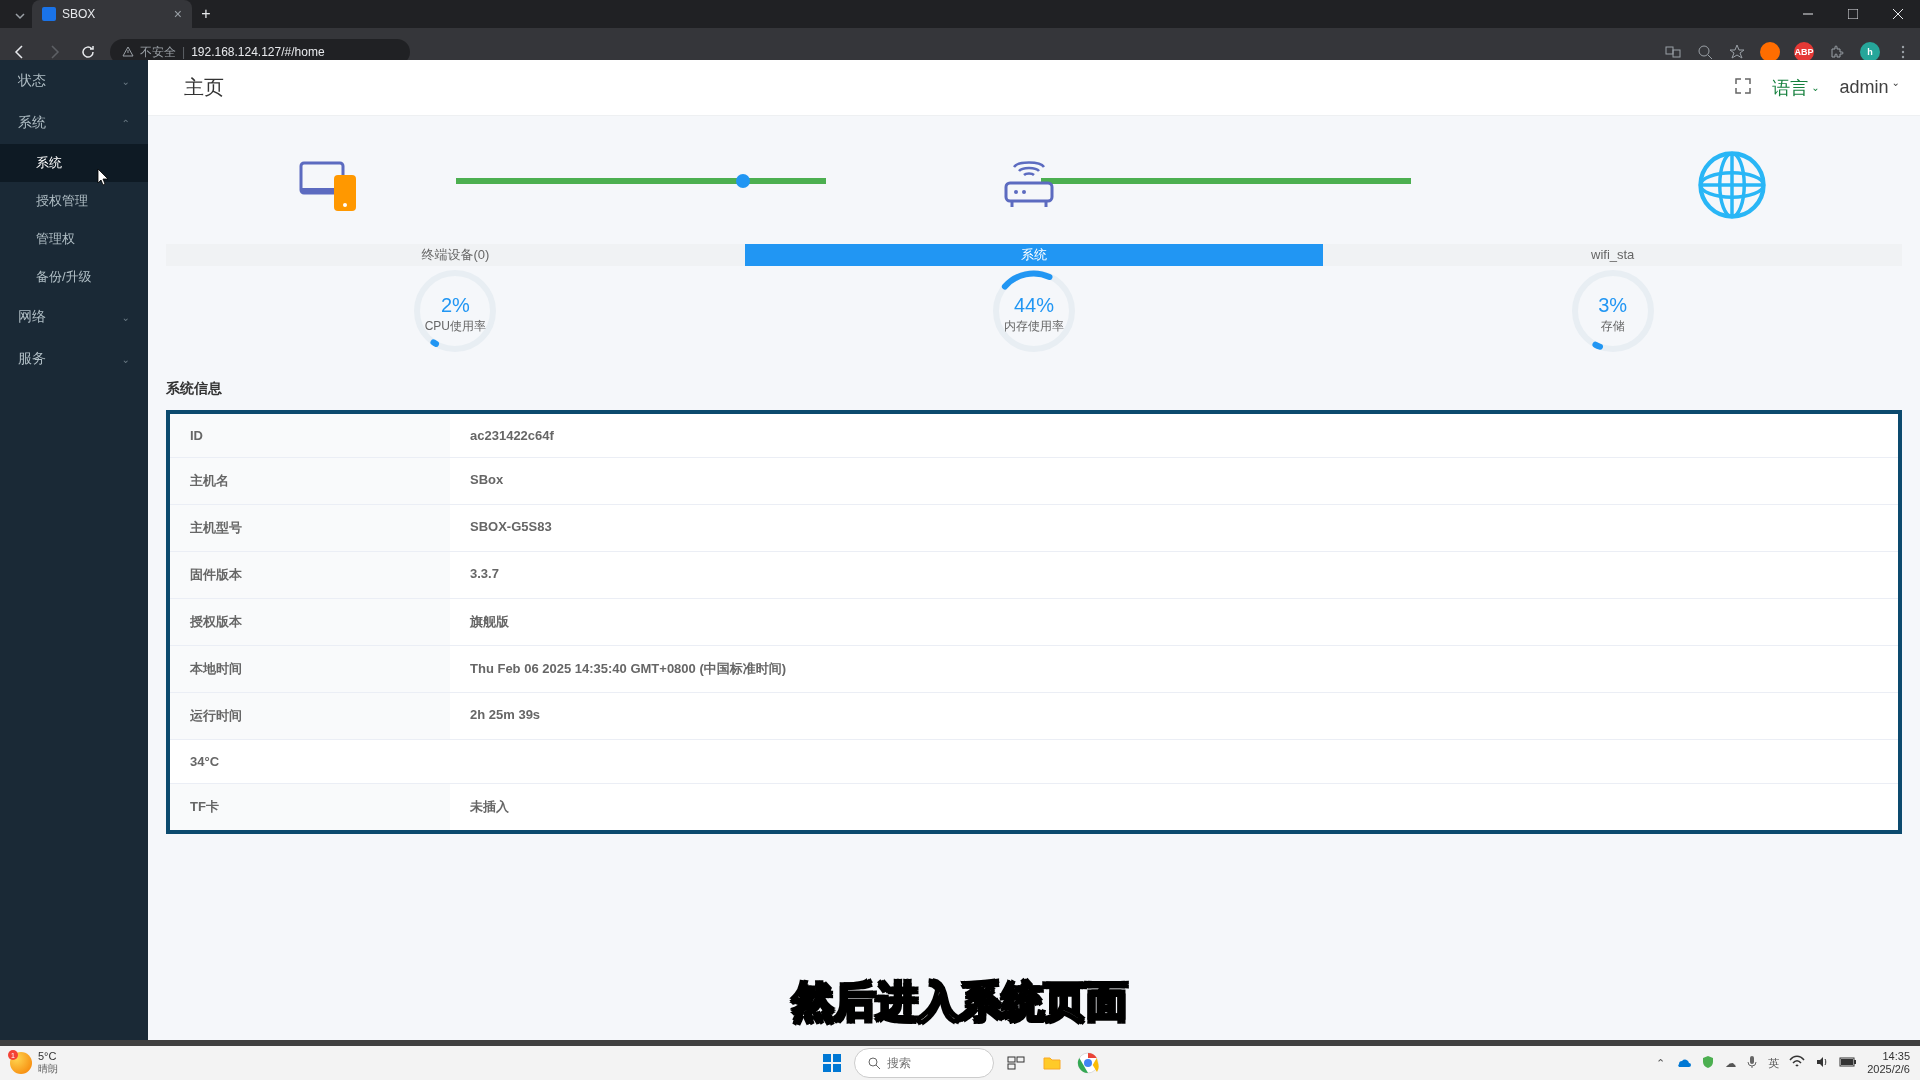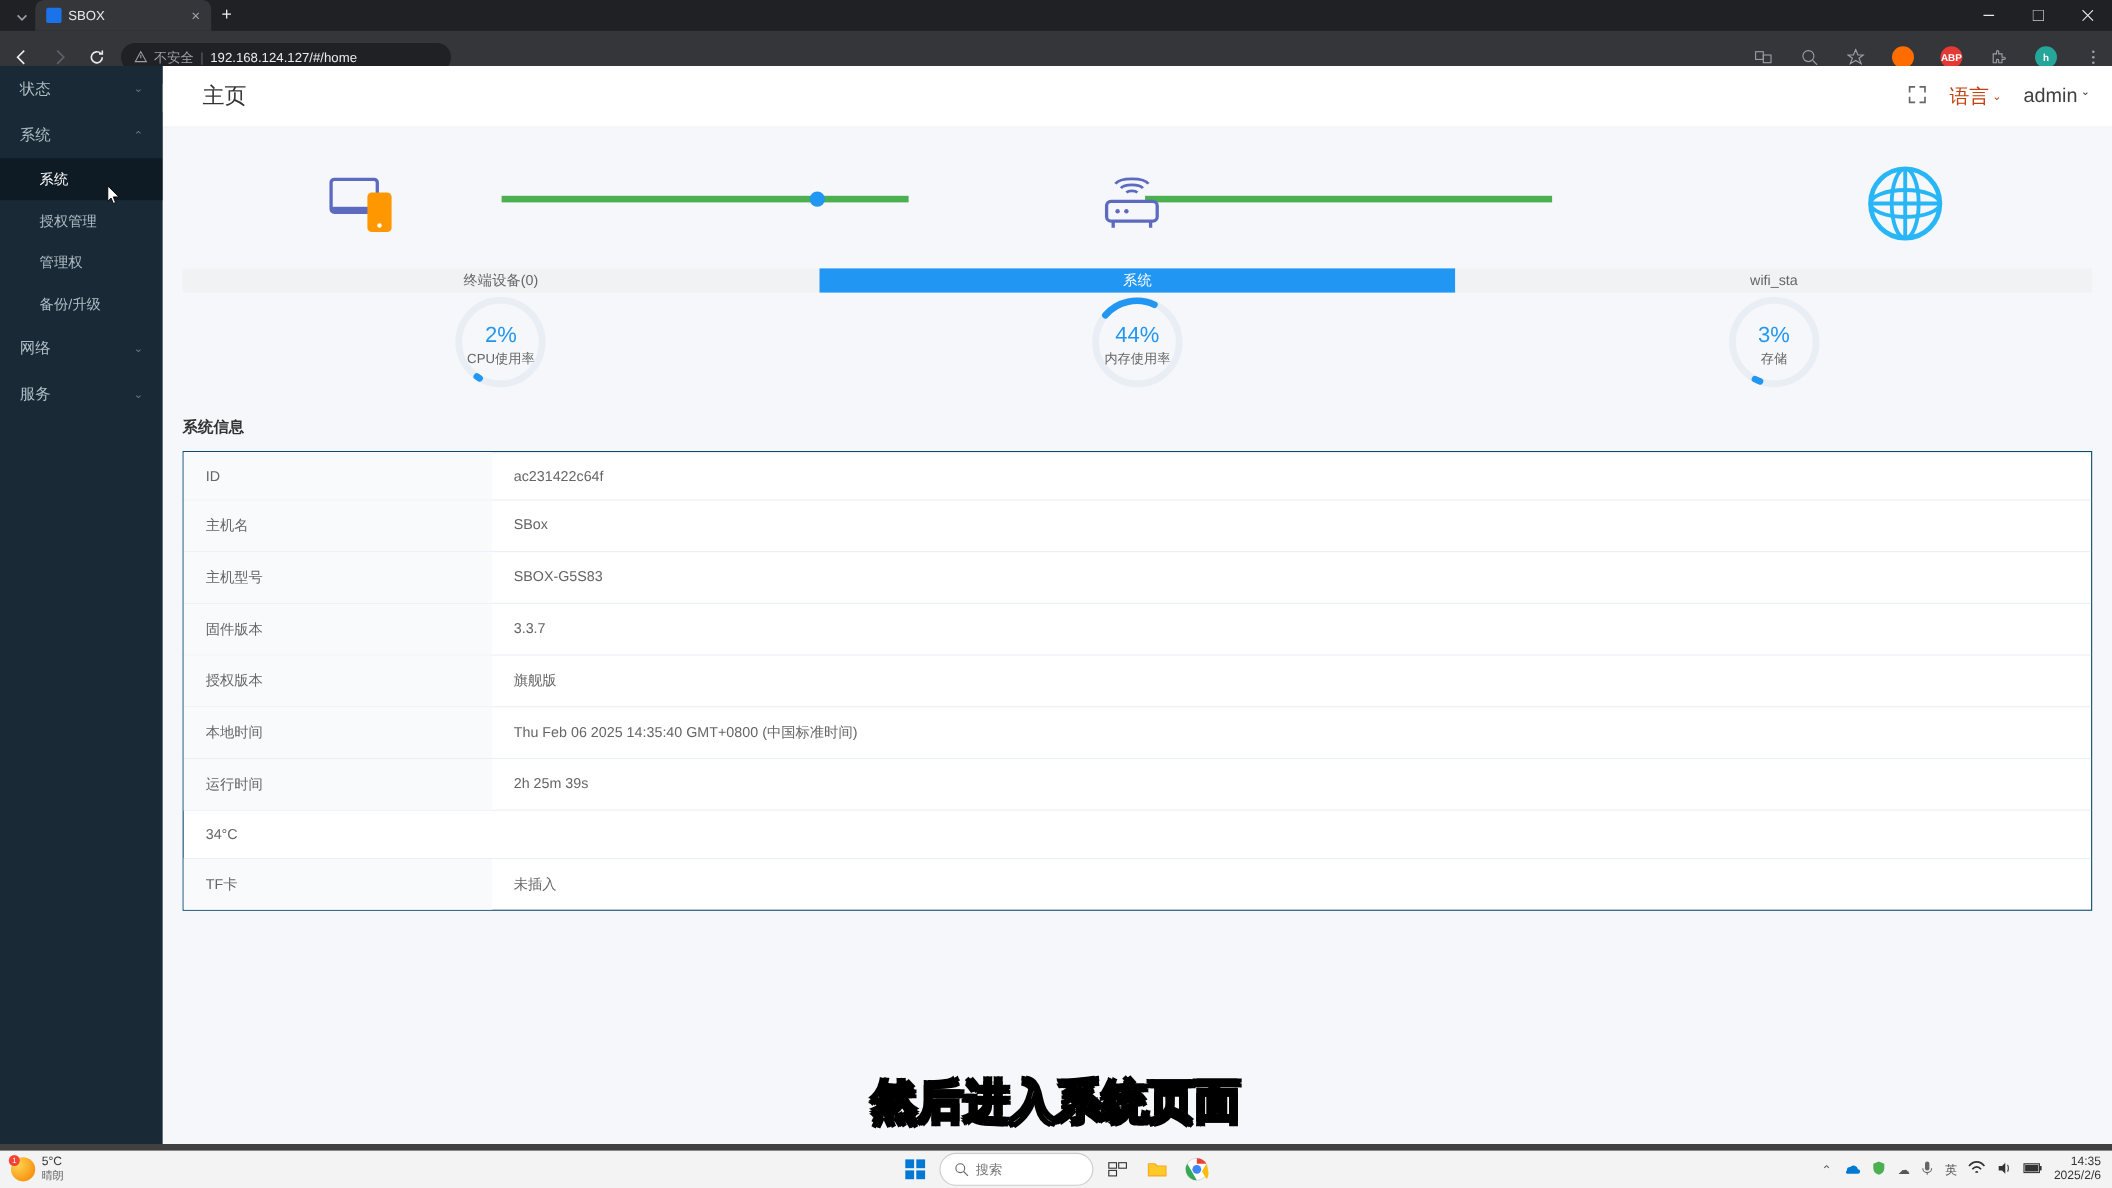--- a/index.html
+++ b/index.html
@@ -13,39 +13,39 @@
 .tab-favicon { width: 14px; height: 14px; background: #1a73e8; border-radius: 2px; }
 .tab-close { margin-left: auto; color: #9aa0a6; font-size: 14px; cursor: pointer; }
 .tab-new { width: 28px; height: 28px; display: flex; align-items: center; justify-content: center; color: #e8eaed; cursor: pointer; font-size: 16px; }
 .window-controls { position: absolute; right: 0; top: 0; display: flex; }
 .window-btn { width: 45px; height: 28px; display: flex; align-items: center; justify-content: center; color: #e8eaed; cursor: pointer; }
 
 .addr-bar { background: #35363a; height: 48px; display: flex; align-items: center; padding: 0 8px; gap: 10px; }
 .nav-btn { width: 24px; height: 24px; display: flex; align-items: center; justify-content: center; color: #9aa0a6; cursor: pointer; border-radius: 50%; }
 .addr-field { flex: 0 0 auto; display: flex; align-items: center; background: #202124; border-radius: 14px; height: 26px; padding: 0 12px; gap: 6px; color: #9aa0a6; font-size: 12px; min-width: 300px; }
 .addr-text { color: #e8eaed; }
-.addr-right { margin-left: auto; display: flex; align-items: center; gap: 24px; }
+.addr-right { margin-left: auto; display: flex; align-items: center; gap: 14px; }
 .addr-icon { width: 18px; height: 18px; display: flex; align-items: center; justify-content: center; color: #9aa0a6; cursor: pointer; }
 .ext-icon { width: 20px; height: 20px; border-radius: 50%; display: flex; align-items: center; justify-content: center; font-size: 9px; font-weight: bold; }
 
 
 .app { display: flex; height: calc(100% - 60px - 40px); }
 .sidebar { width: 148px; background: #1a2936; color: #b0bec5; display: flex; flex-direction: column; }
 .side-group { padding: 12px 18px; display: flex; align-items: center; justify-content: space-between; cursor: pointer; font-size: 14px; }
 .side-group.expanded { background: #1a2936; }
 .side-sub { padding: 10px 18px 10px 36px; cursor: pointer; font-size: 13px; }
 .side-sub.active { background: #0e1a24; color: #fff; }
 .chevron { font-size: 10px; color: #6b7a85; }
 
 .main { flex: 1; background: #f5f7fa; display: flex; flex-direction: column; overflow: hidden; }
 .header { height: 56px; background: #fff; display: flex; align-items: center; padding: 0 20px; border-bottom: 1px solid #eef0f2; }
 .page-title { font-size: 20px; font-weight: 400; color: #333; margin-left: 16px; }
 .header-right { margin-left: auto; display: flex; align-items: center; gap: 20px; }
 .fullscreen-icon { cursor: pointer; color: #666; }
-.lang-link { color: #c2410c; font-size: 18px; cursor: pointer; display: flex; align-items: center; gap: 3px; }
+.lang-link { color: #15803d; font-size: 18px; cursor: pointer; display: flex; align-items: center; gap: 3px; }
 .admin-link { color: #404040; font-size: 18px; cursor: pointer; display: flex; gap: 3px; }
 .dd-caret { font-size: 10px; }
 
 .content { padding: 14px 18px; overflow-y: auto; }
 
 
 .topo { position: relative; height: 110px; display: flex; align-items: center; justify-content: space-between; padding: 0 130px; margin-bottom: 4px; }
 .topo-node { display: flex; flex-direction: column; align-items: center; gap: 4px; z-index: 2; }
 .topo-line { position: absolute; top: 48px; height: 6px; background: #4caf50; }
 .topo-line.left { left: 290px; width: 370px; }
@@ -59,21 +59,21 @@
 
 
 .gauges { display: flex; justify-content: space-around; margin-bottom: 24px; }
 .gauge { width: 120px; text-align: center; }
 .gauge-circle { width: 90px; height: 90px; margin: 0 auto; position: relative; }
 .gauge-pct { position: absolute; top: 28px; left: 0; right: 0; font-size: 20px; color: #2196f3; font-weight: 500; }
 .gauge-label { position: absolute; top: 52px; left: 0; right: 0; font-size: 12px; color: #666; }
 
 
 .section-title { font-size: 14px; font-weight: bold; color: #333; margin-bottom: 12px; }
-.info-table { background: #fff; border: 1px solid #0c4a6e; }
+.info-table { background: #fff; border: 4px solid #0c4a6e; font-weight: bold; }
 .info-row { display: flex; border-bottom: 1px solid #ebeef5; }
 .info-row:last-child { border-bottom: none; }
 .info-key { width: 280px; padding: 14px 20px; color: #666; background: #f9fafb; }
 .info-val { flex: 1; padding: 14px 20px; color: #666; }
 
 
 .subtitle { position: absolute; bottom: 50px; left: 50%; transform: translateX(-50%); font-size: 42px; font-weight: bold; color: #fff; -webkit-text-stroke: 2px #000; text-shadow: 2px 2px 0 #000, -2px -2px 0 #000, 2px -2px 0 #000, -2px 2px 0 #000; z-index: 100; }
 
 
 .taskbar { position: absolute; bottom: 0; left: 0; right: 0; height: 40px; background: #f3f3f3; border-top: 6px solid #404040; display: flex; align-items: center; padding: 0 10px; }

